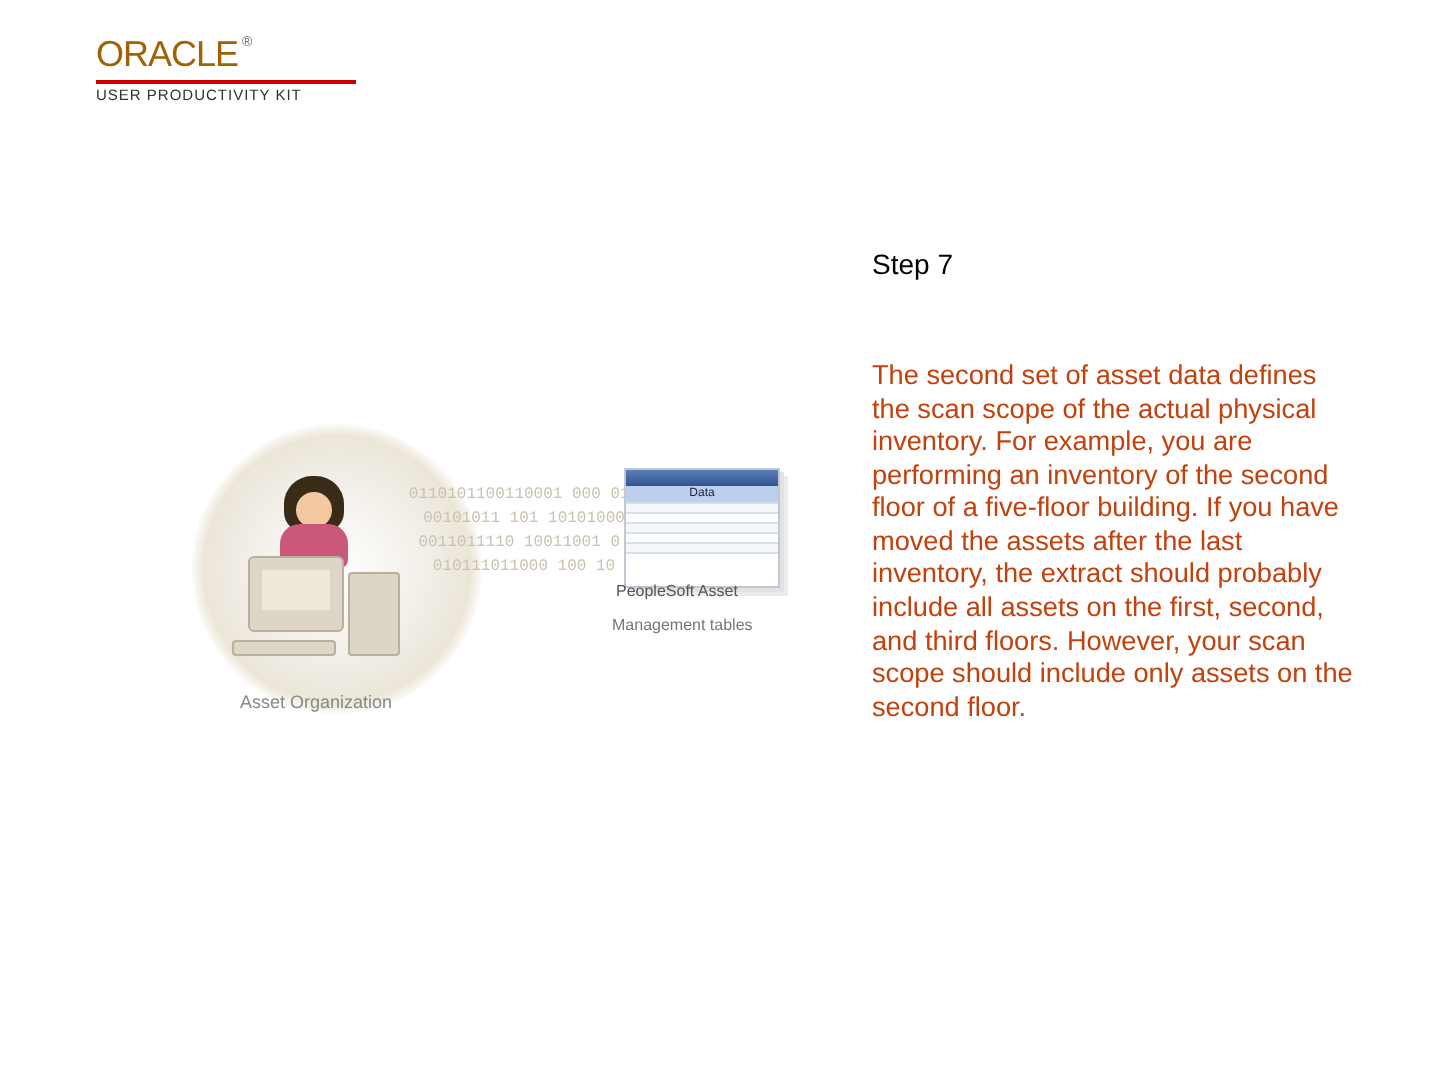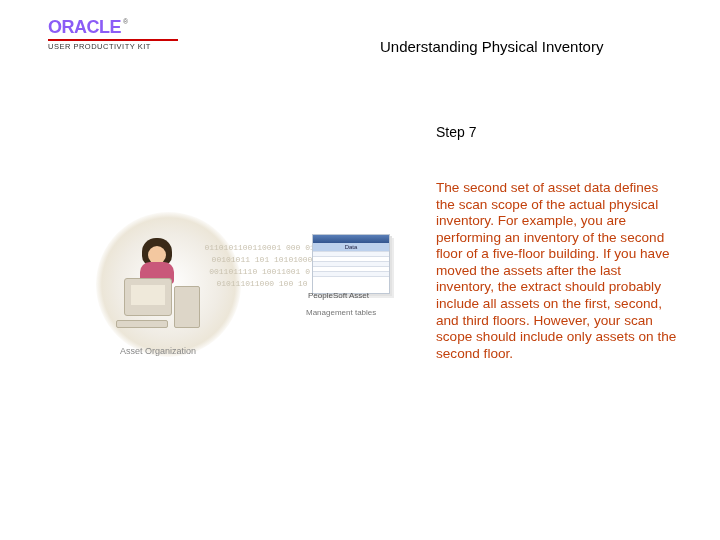--- a/index.html
+++ b/index.html
@@ -1,19 +1,19 @@
 <!DOCTYPE html>
 <html><head>
 <meta charset="utf-8">
 <style>
   * { box-sizing: border-box; margin: 0; padding: 0; }
   html, body { width: 720px; height: 540px; background: #fff; font-family: Arial, Helvetica, sans-serif; position: relative; }
   .header { position: absolute; top: 18px; left: 0; right: 0; height: 50px; }
   .logo-wrap { position: absolute; left: 48px; top: 0; width: 150px; }
-  .logo-oracle { font-family: Arial, sans-serif; font-weight: bold; font-size: 18px; color: #8b5cf6; letter-spacing: -0.5px; line-height: 1; }
+  .logo-oracle { font-family: Arial, sans-serif; font-weight: normal; font-size: 18px; color: #a16207; letter-spacing: -0.5px; line-height: 1; }
   .logo-tm { font-size: 7px; color: #666; vertical-align: top; margin-left: 2px; }
   .logo-rule { width: 130px; height: 2px; background: #c00; margin-top: 2px; }
   .logo-sub { font-size: 7.5px; letter-spacing: 0.5px; color: #333; margin-top: 1px; font-weight: normal; }
   .page-title { position: absolute; left: 380px; top: 20px; font-size: 15px; color: #000; }
   .step-label { position: absolute; left: 436px; top: 124px; font-size: 14px; color: #000; }
   .body-copy { position: absolute; left: 436px; top: 180px; width: 244px; font-size: 13.6px; line-height: 1.22; color: #c2410c; }
   .illus { position: absolute; left: 62px; top: 212px; width: 330px; height: 180px; }
   .halo { position: absolute; left: 34px; top: 0; width: 145px; height: 145px; border-radius: 50%;
           background: radial-gradient(circle, #fff 0%, #f0ece4 50%, #ece6d8 65%, rgba(236,230,216,0) 72%); }
   .avatar { position: absolute; left: 74px; top: 26px; width: 44px; height: 44px; }
@@ -39,21 +39,20 @@
 <body>
 
 <div class="header">
   <div class="logo-wrap">
     <div>
       <span class="logo-oracle">ORACLE</span><span class="logo-tm">®</span>
     </div>
     <div class="logo-rule"></div>
     <div class="logo-sub">USER PRODUCTIVITY KIT</div>
   </div>
-  <div class="page-title">Understanding Physical Inventory</div>
 </div>
 
 <div class="step-label">Step 7</div>
 <div class="body-copy">The second set of asset data defines the scan scope of the actual physical inventory. For example, you are performing an inventory of the second floor of a five-floor building. If you have moved the assets after the last inventory, the extract should probably include all assets on the first, second, and third floors. However, your scan scope should include only assets on the second floor.</div>
 
 <div class="illus">
   <div class="halo"></div>
   <div class="avatar">
     <div class="av-hair"></div>
       <div class="av-face"></div>

